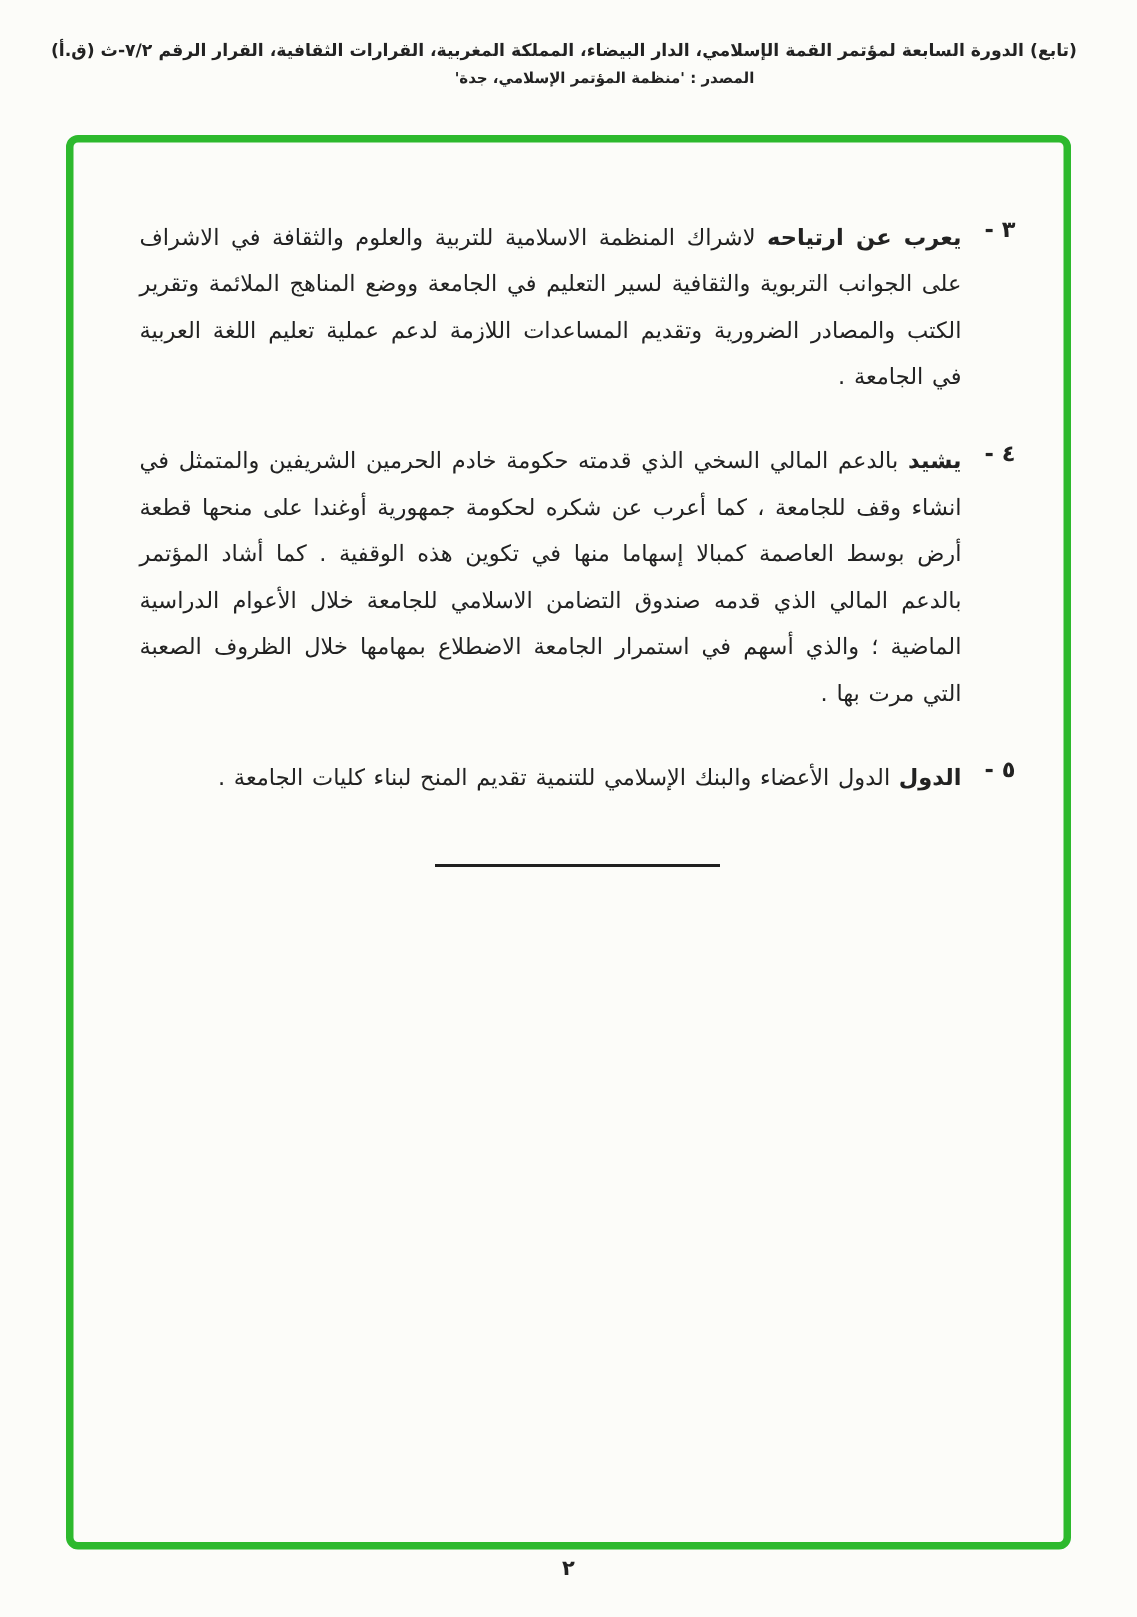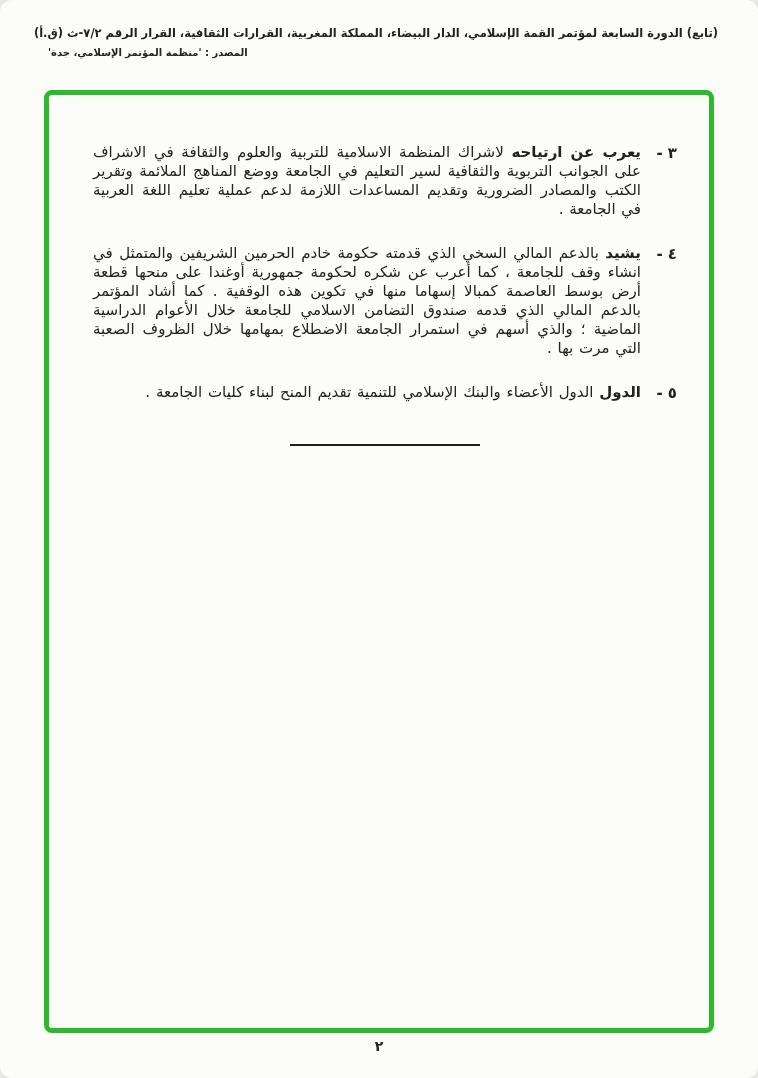--- a/index.html
+++ b/index.html
@@ -11,42 +11,41 @@
     font-family: "DejaVu Sans", sans-serif;
     color: #222222;
   }
   .page {
     position: relative;
     width: 758px;
     height: 1078px;
     margin: 0 auto;
     background: #fcfcf9;
     overflow: hidden;
-    border-radius: 12px;
   }
 
   
   .header {
     position: absolute;
     top: 26px;
     left: 0;
     right: 0;
   }
   .header-citation {
     direction: rtl;
     text-align: center;
     font-size: 11.5px;
     font-weight: bold;
     letter-spacing: 0.2px;
     padding: 0 40px;
     white-space: nowrap;
   }
   .header-source {
     direction: rtl;
-    text-align: left;
+    text-align: center;
     font-size: 10px;
     font-weight: bold;
     margin-top: 7px;
     padding-left: 48px;
   }
 
   
   .green-box {
     position: absolute;
     top: 90px;
@@ -75,21 +74,21 @@
     position: absolute;
     right: 0;
     top: 1px;
     font-size: 15px;
     font-weight: bold;
     white-space: nowrap;
   }
   .item-text {
     margin: 0;
     font-size: 15px;
-    line-height: 19px;
+    line-height: 31px;
     text-align: justify;
     text-align-last: right;
     word-spacing: 1px;
   }
   .lead {
     font-weight: bold;
   }
 
   
   .divider {

